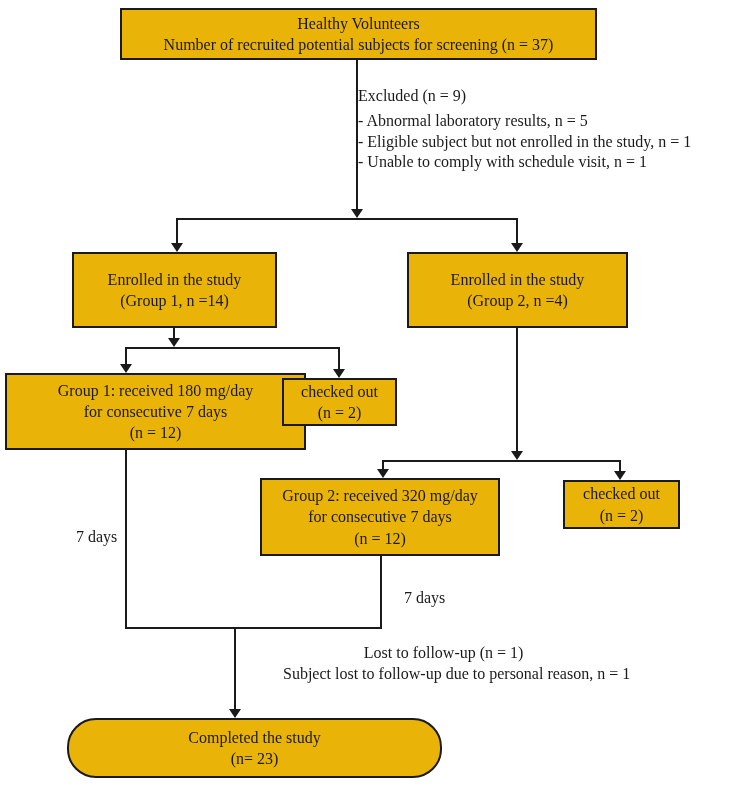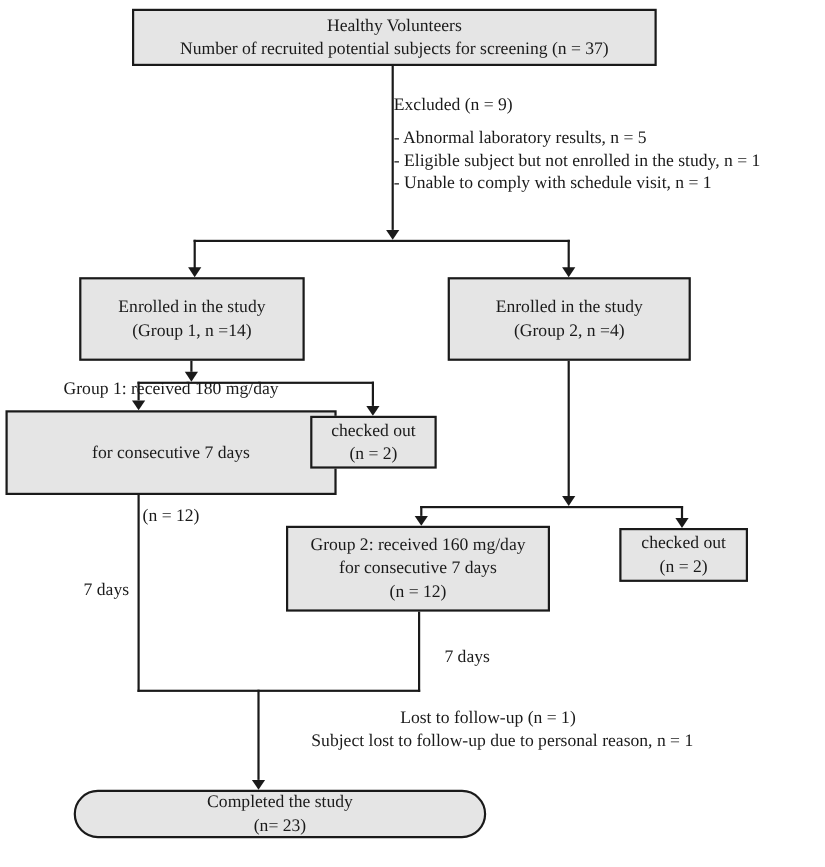--- a/index.html
+++ b/index.html
@@ -11,21 +11,21 @@
   .canvas {
     position: relative;
     width: 750px;
     height: 788px;
     background: #ffffff;
     overflow: hidden;
   }
   .box {
     position: absolute;
     border: 2px solid #1a1a1a;
-    background: #e5e5e5;
+    background: #eab308;
     display: flex;
     flex-direction: column;
     justify-content: center;
     align-items: center;
     text-align: center;
     font-size: 16px;
     line-height: 1.32;
     padding: 2px 4px;
   }
   .vline, .hline {
@@ -40,21 +40,21 @@
     border-right: 6px solid transparent;
     border-top: 9px solid #1a1a1a;
   }
   .freetext {
     position: absolute;
     font-size: 16px;
     line-height: 1.3;
     white-space: nowrap;
   }
   .excluded-block div { white-space: nowrap; }
-  .excluded-title { margin-bottom: 9px; }
+  .excluded-title { margin-bottom: 4px; }
   .lost-line2 { padding-left: 26px; }
 </style>
 </head>
 <body>
 
 <div class="canvas">
 
   <div class="box" style="left:120px; top:8px; width:477px; height:52px;">
     <div>Healthy Volunteers</div>
     <div>Number of recruited potential subjects for screening (n = 37)</div>
@@ -87,41 +87,41 @@
   </div>
 
   <div class="vline" style="left:173px; top:328px; width:2px; height:10px;"></div>
   <div class="arrow-down" style="left:168px; top:338px;"></div>
   <div class="hline" style="left:125px; top:347px; width:215px; height:2px;"></div>
   <div class="vline" style="left:125px; top:347px; width:2px; height:17px;"></div>
   <div class="arrow-down" style="left:120px; top:364px;"></div>
   <div class="vline" style="left:338px; top:347px; width:2px; height:22px;"></div>
   <div class="arrow-down" style="left:333px; top:369px;"></div>
 
-  <div class="box" style="left:5px; top:373px; width:301px; height:77px;gap:37px;">
+  <div class="box" style="left:5px; top:373px; width:301px; height:77px;">
     <div>Group 1: received 180 mg/day</div>
     <div>for consecutive 7 days</div>
     <div>(n = 12)</div>
   </div>
 
   <div class="box" style="left:282px; top:378px; width:115px; height:48px;">
     <div>checked out</div>
     <div>(n = 2)</div>
   </div>
 
   <div class="vline" style="left:516px; top:328px; width:2px; height:123px;"></div>
   <div class="arrow-down" style="left:511px; top:451px;"></div>
   <div class="hline" style="left:382px; top:460px; width:239px; height:2px;"></div>
   <div class="vline" style="left:382px; top:460px; width:2px; height:9px;"></div>
   <div class="arrow-down" style="left:377px; top:469px;"></div>
   <div class="vline" style="left:619px; top:460px; width:2px; height:11px;"></div>
   <div class="arrow-down" style="left:614px; top:471px;"></div>
 
   <div class="box" style="left:260px; top:478px; width:240px; height:78px;">
-    <div>Group 2: received 160 mg/day</div>
+    <div>Group 2: received 320 mg/day</div>
     <div>for consecutive 7 days</div>
     <div>(n = 12)</div>
   </div>
 
   <div class="box" style="left:563px; top:480px; width:117px; height:49px;">
     <div>checked out</div>
     <div>(n = 2)</div>
   </div>
 
   <div class="vline" style="left:125px; top:450px; width:2px; height:179px;"></div>
@@ -132,18 +132,18 @@
 
   <div class="hline" style="left:125px; top:627px; width:257px; height:2px;"></div>
   <div class="vline" style="left:234px; top:627px; width:2px; height:82px;"></div>
   <div class="arrow-down" style="left:229px; top:709px;"></div>
 
   <div class="freetext" style="left:257px; top:643px;text-align:center;">
     <div>Lost to follow-up (n = 1)</div>
     <div class="lost-line2">Subject lost to follow-up due to personal reason, n = 1</div>
   </div>
 
-  <div class="box" style="left:67px; top:718px; width:375px; height:44px;border-radius:29px;">
+  <div class="box" style="left:67px; top:718px; width:375px; height:60px;border-radius:29px;">
     <div>Completed the study</div>
     <div>(n= 23)</div>
   </div>
 
 </div>
 
 </body></html>

